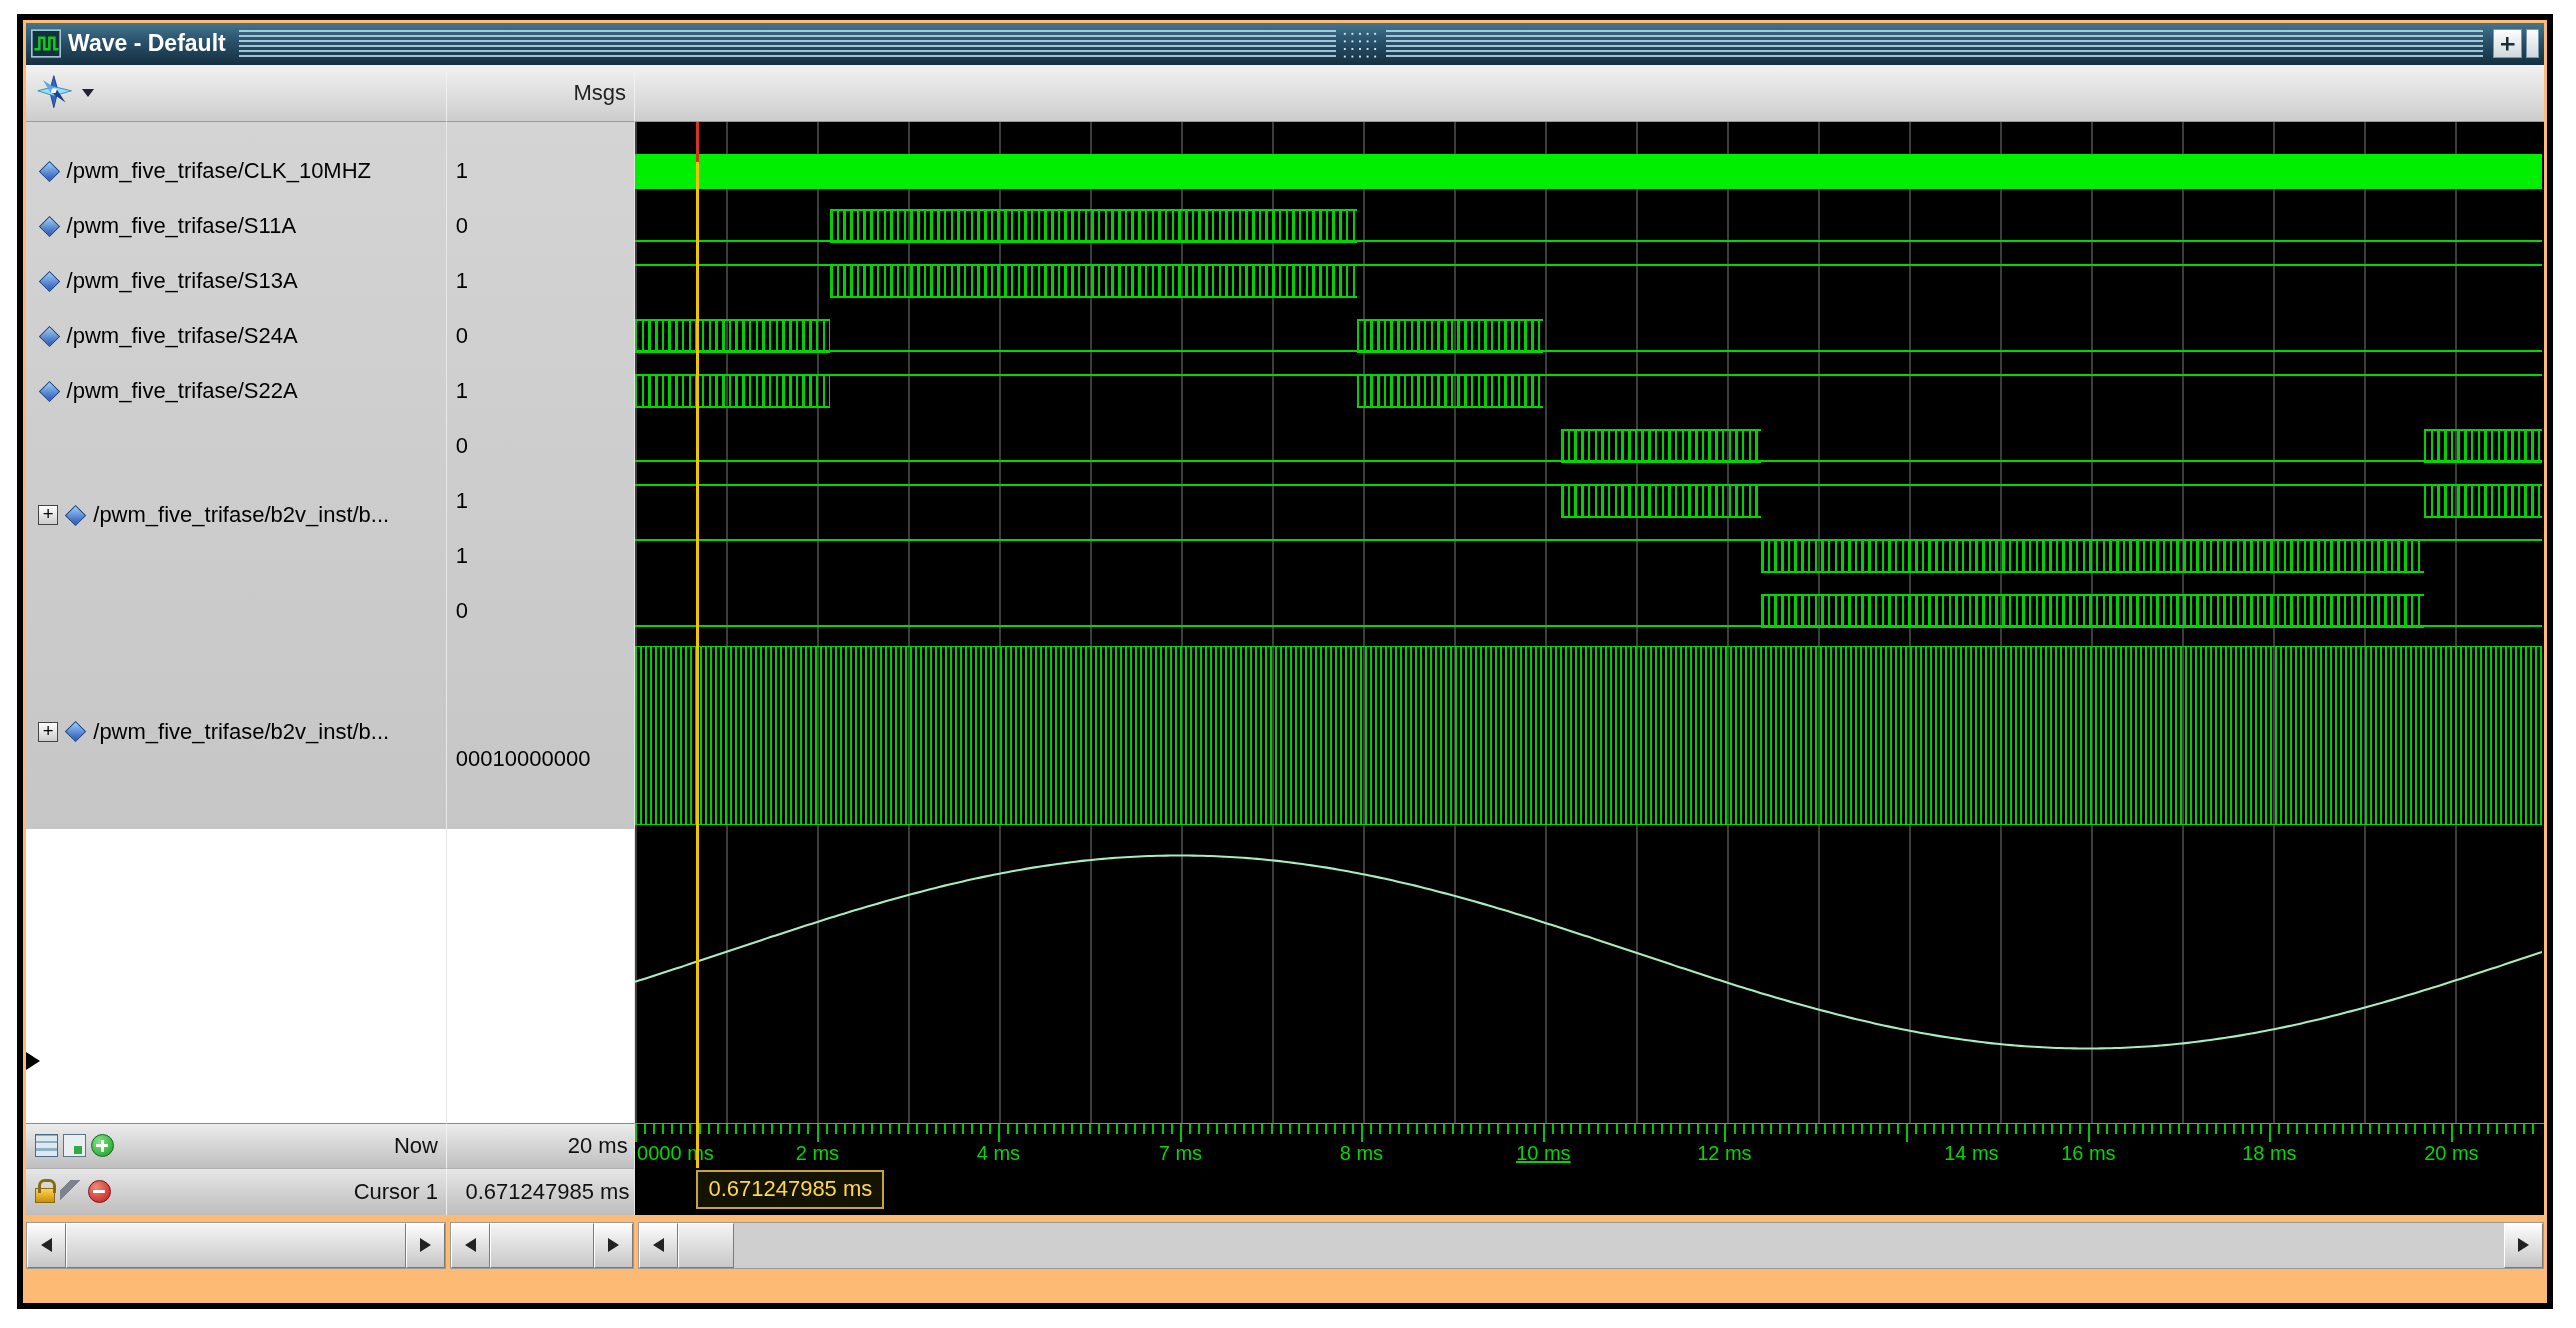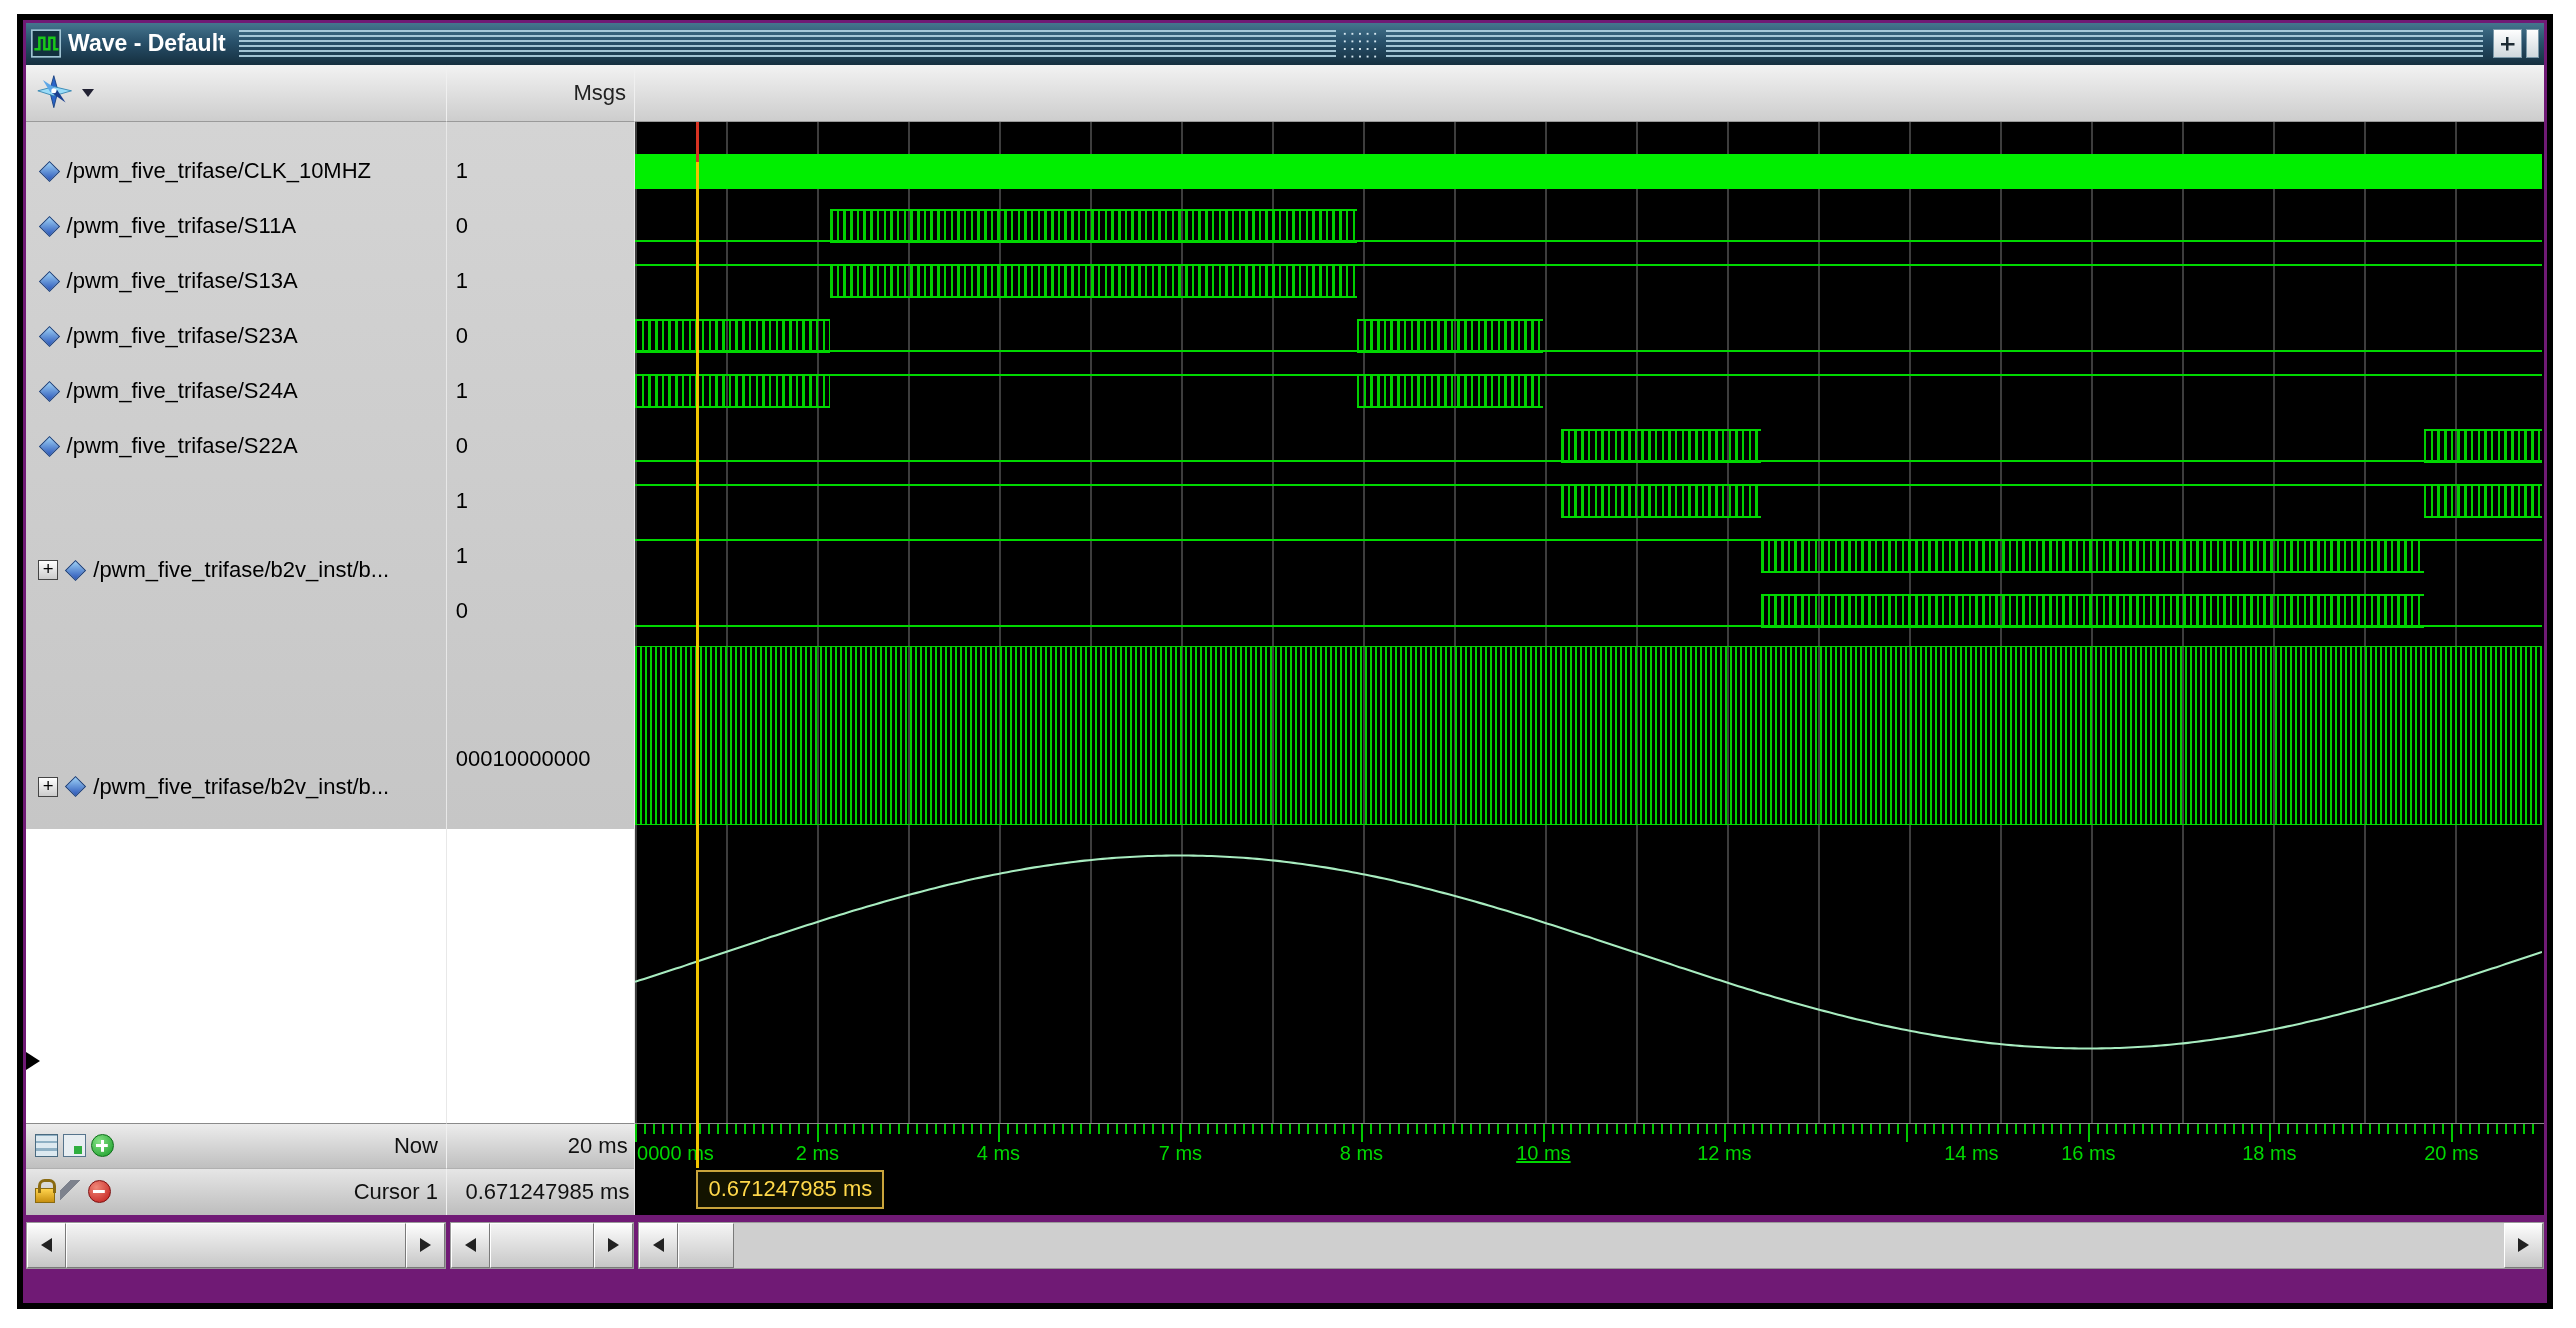--- a/index.html
+++ b/index.html
@@ -1,20 +1,20 @@
 <!DOCTYPE html>
 <html style="font-size:13.5px"><head>
 <meta charset="utf-8">
 <style>
   * { margin:0; padding:0; box-sizing:border-box; }
   html,body { background:#ffffff; }
   body { font-family:"Liberation Sans", sans-serif; }
   .page { position:relative; width:2576px; height:1329px; background:#fff; overflow:hidden; }
   .frame { position:absolute; left:17px; top:13.5px; width:2536px; height:1295px;
-           border:6.7px solid #000; background:#701a75; padding:3.4px; }
+           border:6.7px solid #000; background:#fdba74; padding:3.4px; }
   .grid { display:grid; width:100%; height:100%;
           grid-template-columns:420px 188px 1fr;
           grid-template-rows:42px 57px 1001px 45px 47px 6.7px 47px auto; }
 
   
   .titlebar { grid-area:1/1/2/4; display:flex; align-items:center;
               background:linear-gradient(180deg,#45758e 0%,#28506a 45%,#152f3f 100%);
               padding:0 5px; }
   .win-icon { width:30px; height:29px; margin-right:6.7px; flex:0 0 auto; }
   .title { color:#fff; font-size:23px; font-weight:bold; white-space:nowrap; margin-right:10px; }
@@ -186,24 +186,20 @@
               <span class="sig-icon"></span>
               <span class="sig-name">/pwm_five_trifase/CLK_10MHZ</span>
             </div>
         <div class="nrow std">
               <span class="sig-icon"></span>
               <span class="sig-name">/pwm_five_trifase/S11A</span>
             </div>
         <div class="nrow std">
               <span class="sig-icon"></span>
               <span class="sig-name">/pwm_five_trifase/S13A</span>
-            </div>
-        <div class="nrow std">
-              <span class="sig-icon"></span>
-              <span class="sig-name">/pwm_five_trifase/S23A</span>
             </div>
         <div class="nrow std">
               <span class="sig-icon"></span>
               <span class="sig-name">/pwm_five_trifase/S24A</span>
             </div>
         <div class="nrow std">
               <span class="sig-icon"></span>
               <span class="sig-name">/pwm_five_trifase/S22A</span>
             </div>
         <div class="nrow bus">

